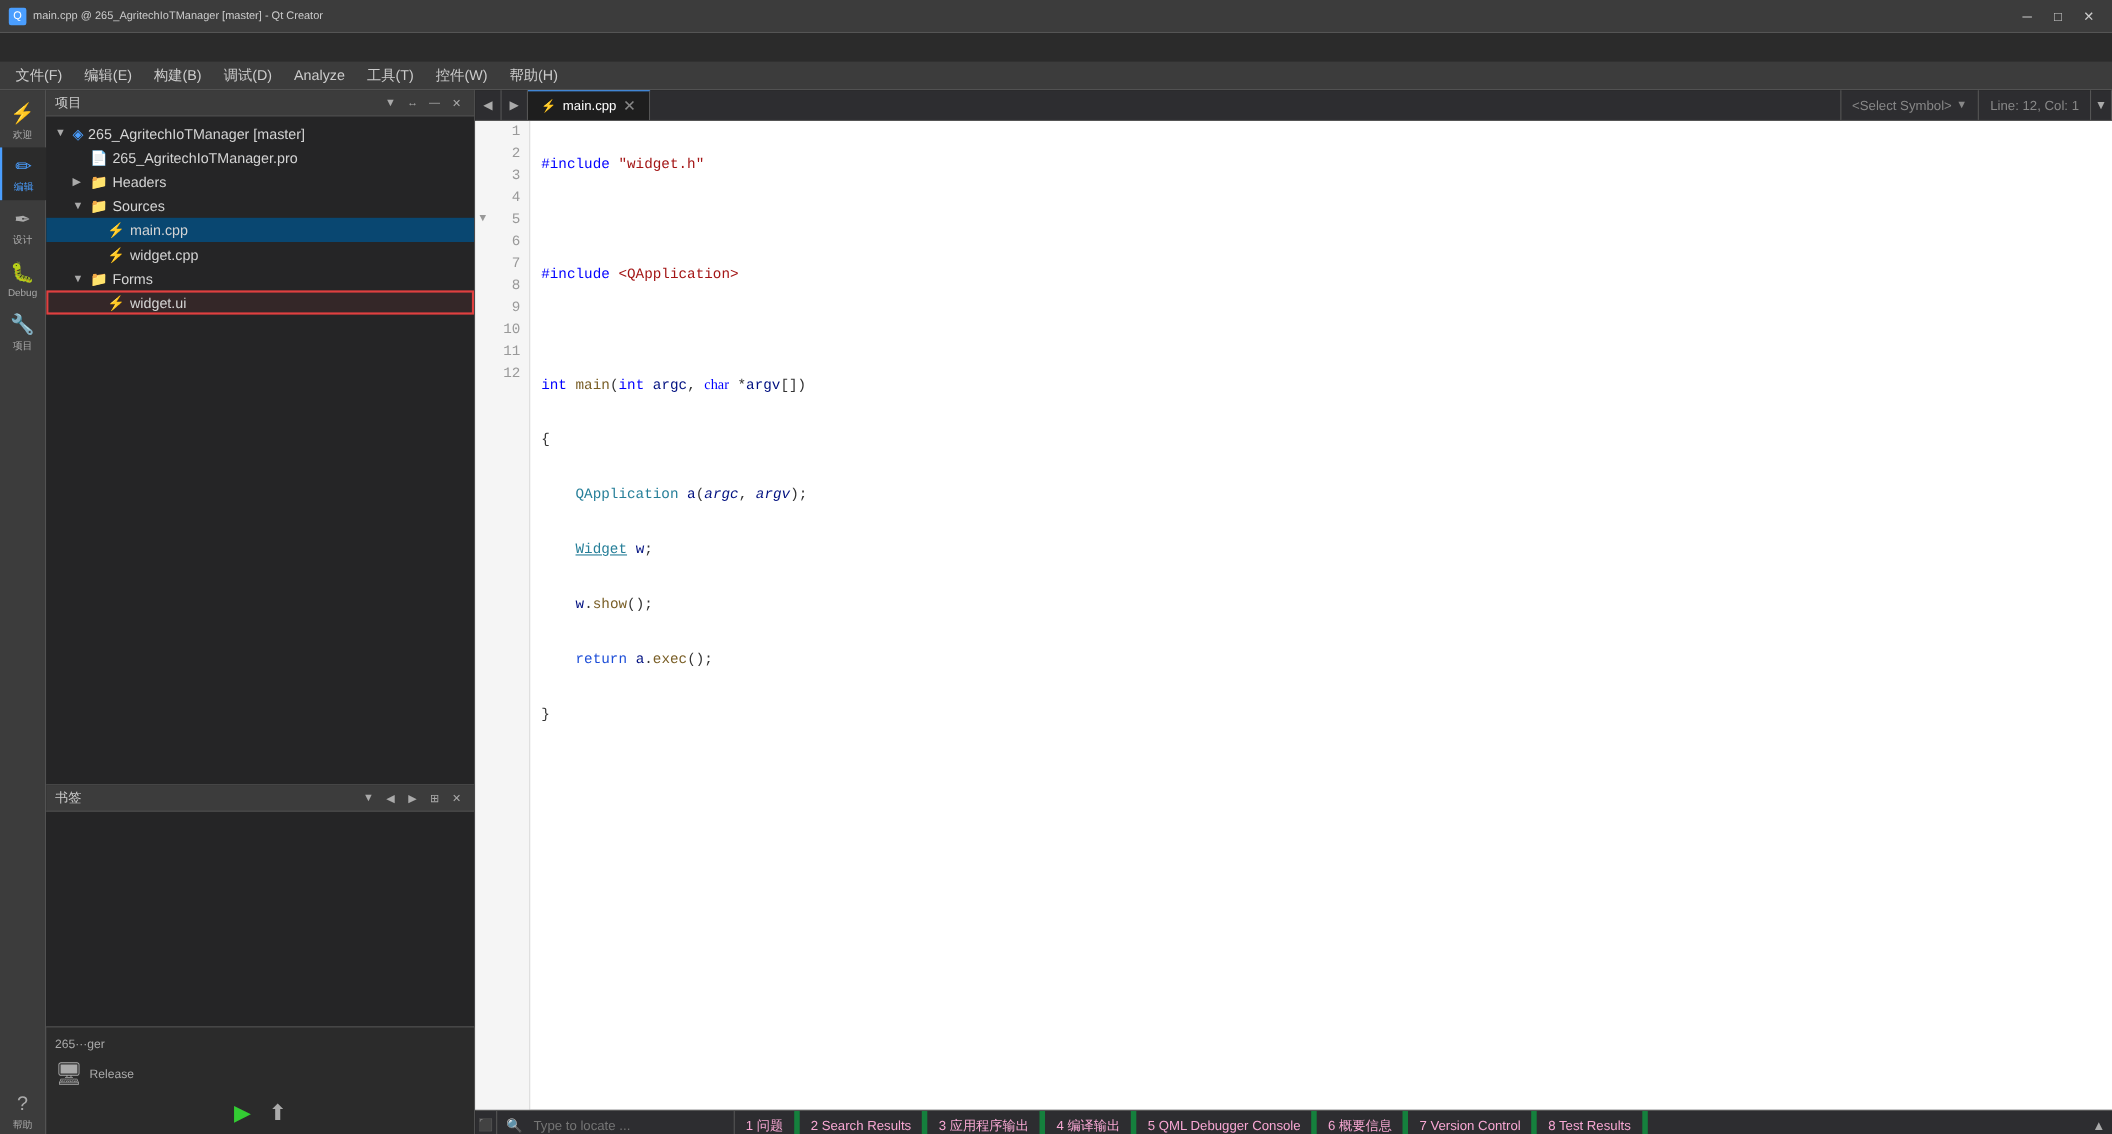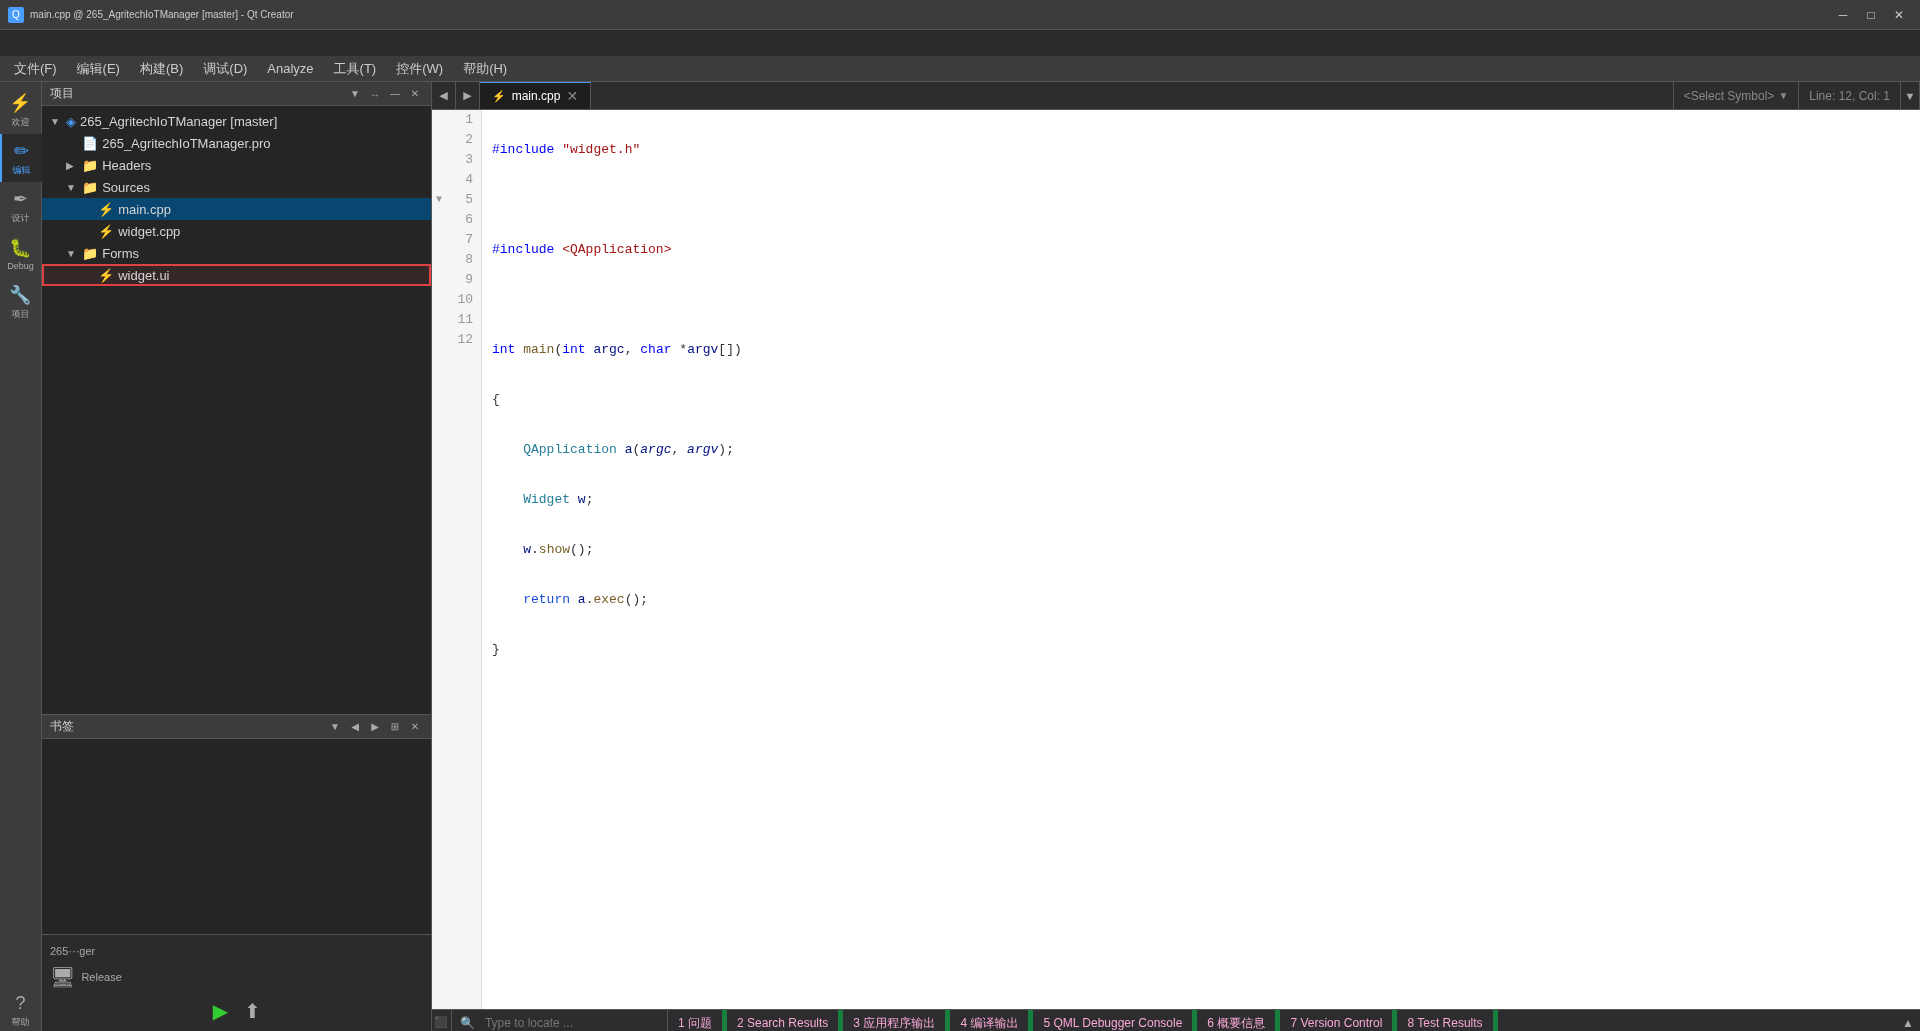--- a/index.html
+++ b/index.html
@@ -518,24 +518,24 @@
         <div class="line-num">10</div>
         <div class="line-num">11</div>
         <div class="line-num">12</div>
       </div>
 
       <div class="code-content">
         <div class="code-line"><span style="color:#0000ff;">#include </span><span style="color:#a31515;">"widget.h"</span></div>
         <div class="code-line"></div>
         <div class="code-line"><span style="color:#0000ff;">#include </span><span style="color:#a31515;">&lt;QApplication&gt;</span></div>
         <div class="code-line"></div>
-        <div class="code-line"><span style="color:#0000ff;">int </span><span style="color:#795e26;">main</span><span>(</span><span style="color:#0000ff;">int </span><span style="color:#001080;">argc</span><span>, </span><span style="color:#0000ff;">char</span><span> *</span><span style="color:#001080;">argv</span><span>[])</span></div>
+        <div class="code-line"><span style="color:#0000ff;">int </span><span style="color:#795e26;">main</span><span>(</span><span style="color:#0000ff;">int </span><span style="color:#001080;">argc</span><span>, </span><span style="color:#0000ff;font-family:Liberation Serif, serif;">char</span><span> *</span><span style="color:#001080;">argv</span><span>[])</span></div>
         <div class="code-line"><span>{</span></div>
         <div class="code-line"><span>    </span><span style="color:#267f99;">QApplication</span><span> </span><span style="color:#001080;">a</span><span>(</span><span style="color:#001080; font-style:italic;">argc</span><span>, </span><span style="color:#001080; font-style:italic;">argv</span><span>);</span></div>
-        <div class="code-line"><span>    </span><span style="color:#267f99;">Widget</span><span> </span><span style="color:#001080;">w</span><span>;</span></div>
+        <div class="code-line"><span>    </span><span style="color:#267f99;text-decoration:underline;">Widget</span><span> </span><span style="color:#001080;">w</span><span>;</span></div>
         <div class="code-line"><span>    </span><span style="color:#001080;">w</span><span>.</span><span style="color:#795e26;">show</span><span>();</span></div>
         <div class="code-line"><span>    </span><span style="color:#1d4ed8;">return</span><span> </span><span style="color:#001080;">a</span><span>.</span><span style="color:#795e26;">exec</span><span>();</span></div>
         <div class="code-line"><span>}</span></div>
         <div class="code-line"></div>
       </div>
     </div>
 
     <div style="height:26px; background:#2d2d30; display:flex; align-items:stretch; border-top:1px solid #555;">
       <div style="width:20px; display:flex; align-items:center; justify-content:center; color:#aaa; border-right:1px solid #555; font-size:11px; cursor:pointer;">⬛</div>
       <div style="display:flex; align-items:center; padding: 0 8px; border-right:1px solid #555; cursor:pointer;">

